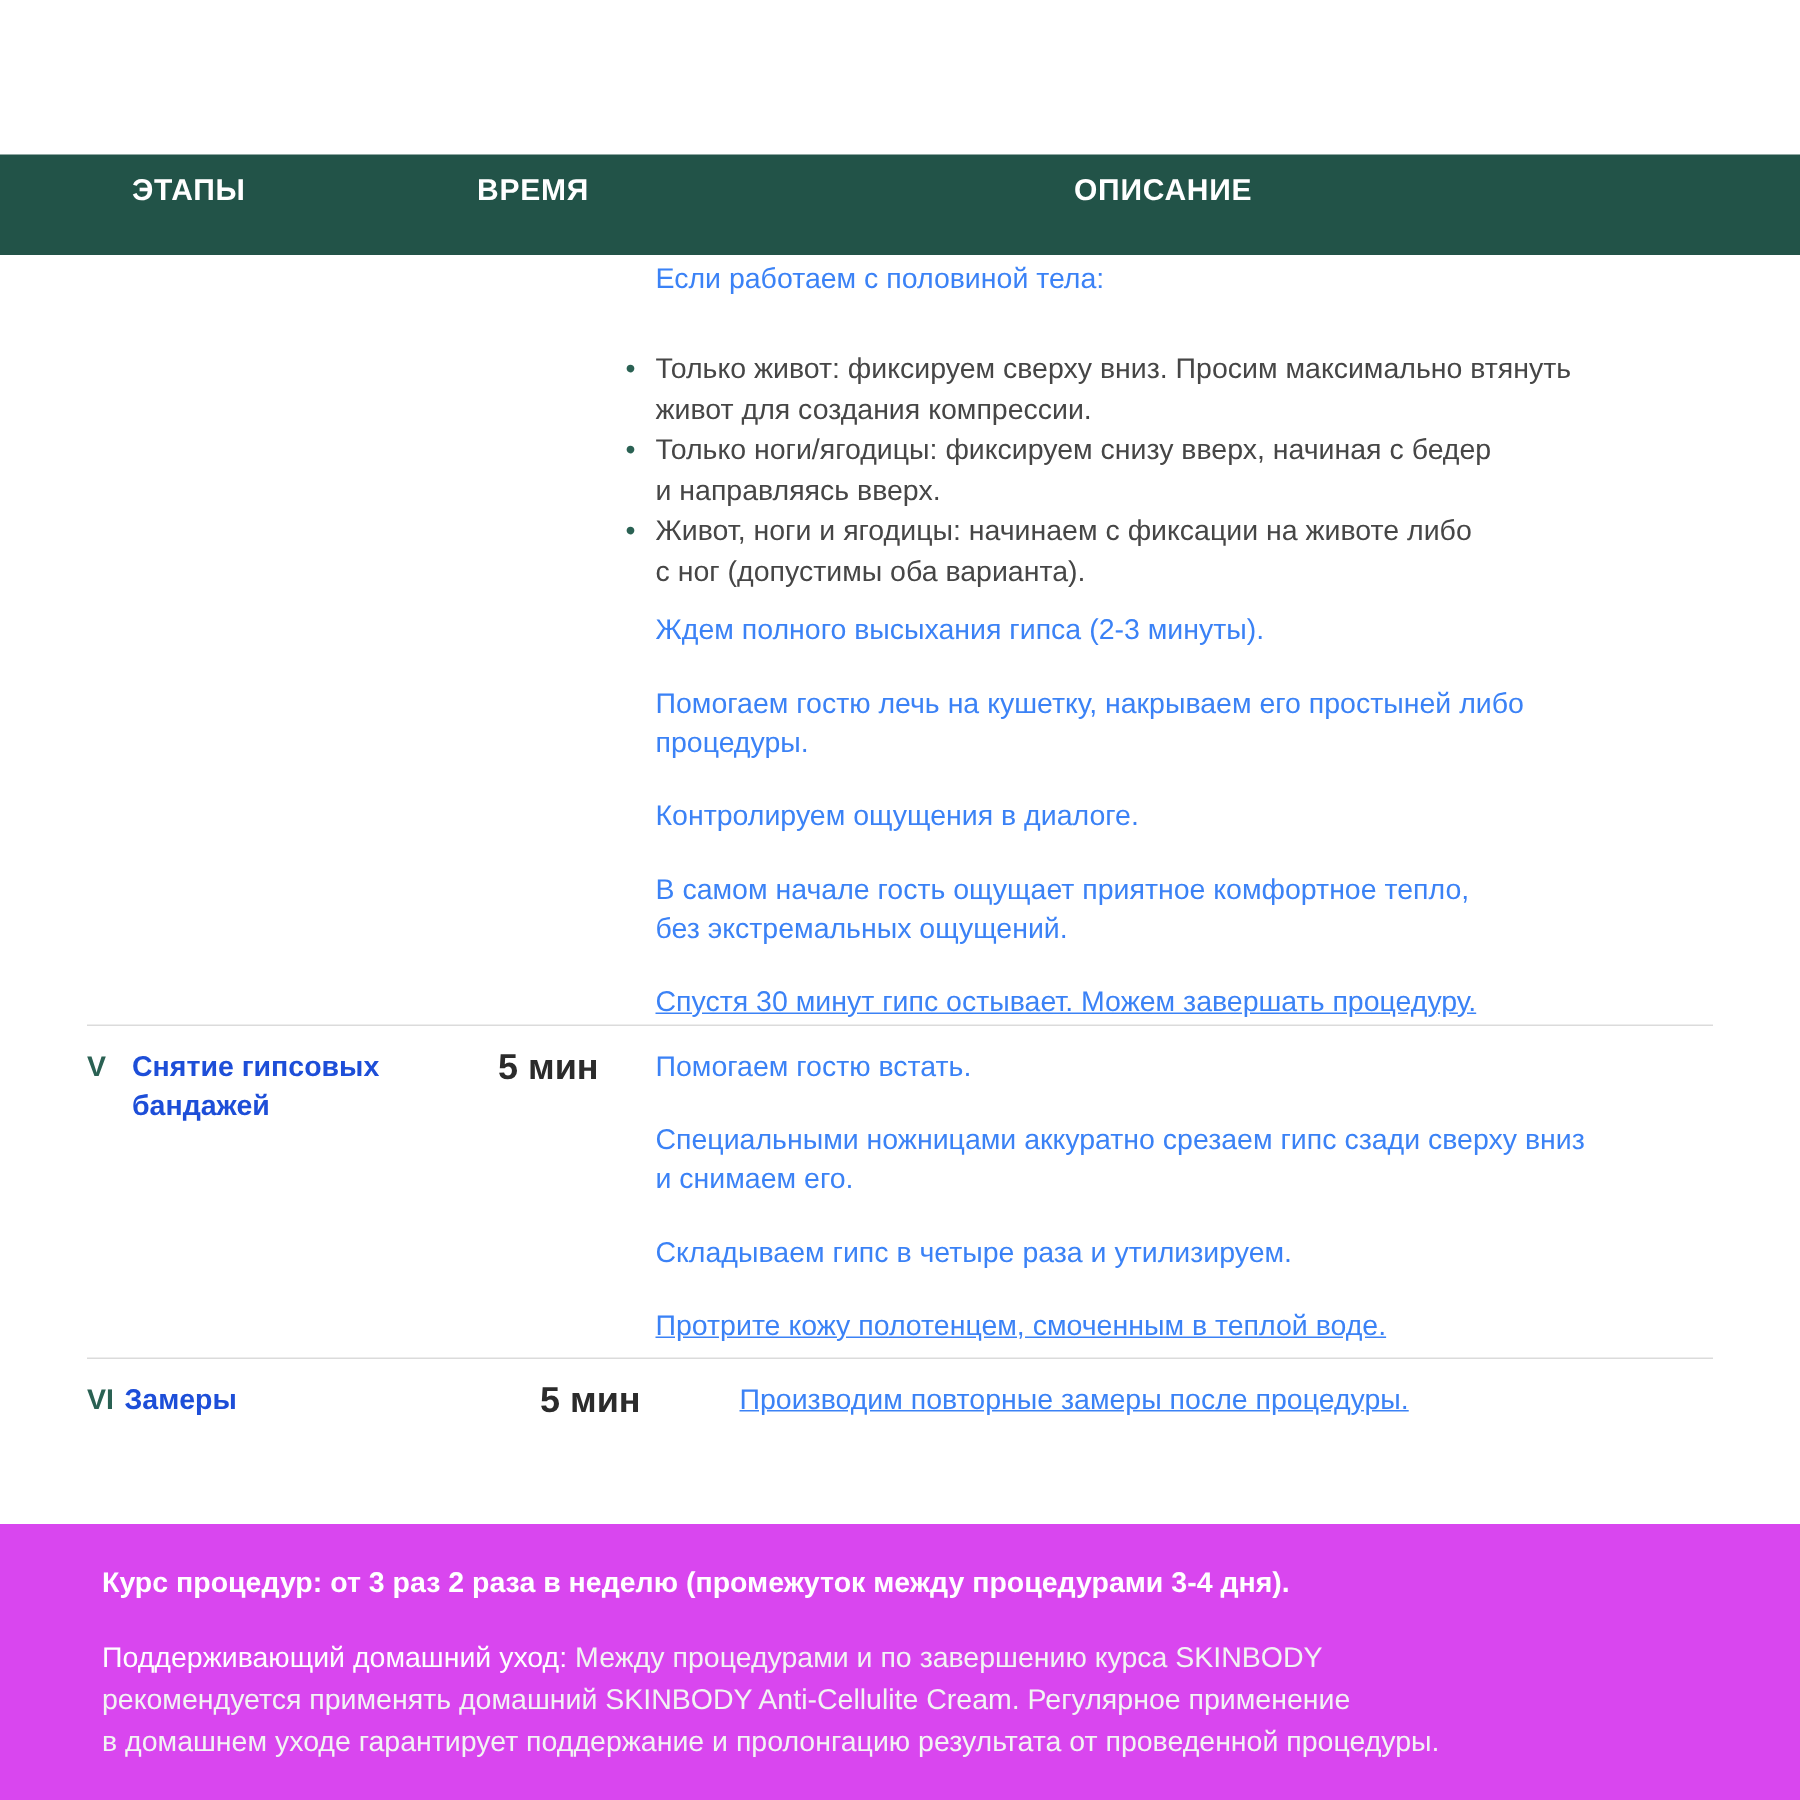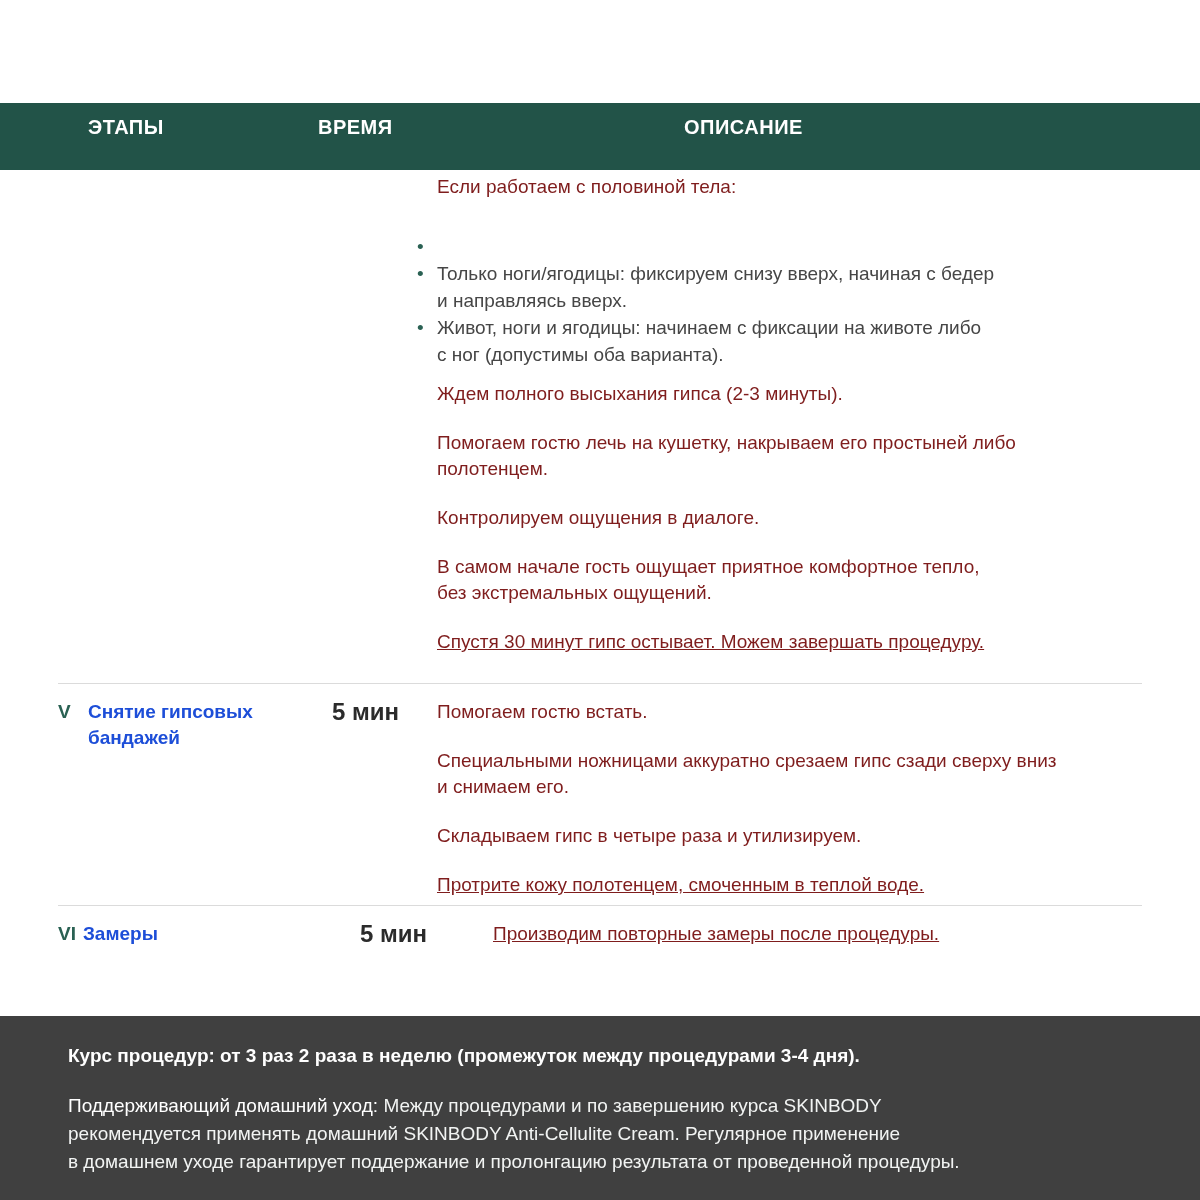--- a/index.html
+++ b/index.html
@@ -25,21 +25,21 @@
     top: 0; height: 49px;
     line-height: 49px;
     color: #ffffff;
     font-size: 20px;
     font-weight: bold;
     letter-spacing: 0.5px;
     white-space: nowrap;
   }
   .hdr-stages { left: 88px; }
   .hdr-time   { left: 318px; }
-  .hdr-desc   { left: 684px; text-align: right; }
+  .hdr-desc   { left: 716px; text-align: right; }
 
   
   .row {
     position: absolute;
     left: 58px;
     width: 1084px;
     display: flex;
     align-items: flex-start;
   }
   .row-cont { top: 174px; }
@@ -58,21 +58,21 @@
   .stage-title {
     color: #1d4ed8; font-weight: bold; font-size: 19px; line-height: 26px;
     white-space: pre-line;
   }
   .time-val {
     color: #2b2b2b; font-weight: bold; font-size: 24px; line-height: 26px;
     white-space: nowrap;
   }
 
   .para {
-    color: #7f1d1d; font-size: 19px; line-height: 26px;
+    color: #3b82f6; font-size: 19px; line-height: 26px;
     white-space: pre-line;
     margin-bottom: 23px;
   }
   .para:last-child { margin-bottom: 0; text-decoration: underline; }
   .para-intro { margin-bottom: 33px; }
 
   ul.bullets { list-style: none; margin: 0 0 13px 0; }
   ul.bullets li {
     display: flex; align-items: flex-start;
   }
@@ -83,21 +83,21 @@
   .bullet-text {
     color: #464646; font-size: 19px; line-height: 27px;
     white-space: pre-line;
   }
 
   
   .footer-panel {
     position: absolute;
     top: 1016px; left: 0;
     width: 1200px; height: 184px;
-    background: #404040;
+    background: #d946ef;
     padding: 26px 60px 0 68px;
   }
   .footer-course {
     color: #ffffff; font-size: 19px; font-weight: bold; line-height: 28px;
     margin-bottom: 22px;
     white-space: pre-line;
   }
   .footer-homecare {
     color: #f2f4f3; font-size: 19px; line-height: 28px;
     white-space: pre-line;
@@ -116,35 +116,37 @@
   </div>
 
   <div class="row row-cont">
     <div class="cell-stage"></div>
     <div class="cell-time"></div>
     <div class="cell-desc">
       <p class="para para-intro">Если работаем с половиной тела:</p>
       <ul class="bullets">
         <li>
             <span class="bullet-dot">•</span>
+            <span class="bullet-text">Только живот: фиксируем сверху вниз. Просим максимально втянуть
+живот для создания компрессии.</span>
           </li>
         <li>
             <span class="bullet-dot">•</span>
             <span class="bullet-text">Только ноги/ягодицы: фиксируем снизу вверх, начиная с бедер
 и направляясь вверх.</span>
           </li>
         <li>
             <span class="bullet-dot">•</span>
             <span class="bullet-text">Живот, ноги и ягодицы: начинаем с фиксации на животе либо
 с ног (допустимы оба варианта).</span>
           </li>
       </ul>
       <p class="para">Ждем полного высыхания гипса (2-3 минуты).</p>
       <p class="para">Помогаем гостю лечь на кушетку, накрываем его простыней либо
-полотенцем.</p>
+процедуры.</p>
       <p class="para">Контролируем ощущения в диалоге.</p>
       <p class="para">В самом начале гость ощущает приятное комфортное тепло,
 без экстремальных ощущений.</p>
       <p class="para">Спустя 30 минут гипс остывает. Можем завершать процедуру.</p>
     </div>
   </div>
 
   <div class="row row-v">
     <div class="cell-stage">
       <span class="stage-num num-fixed">V</span>

